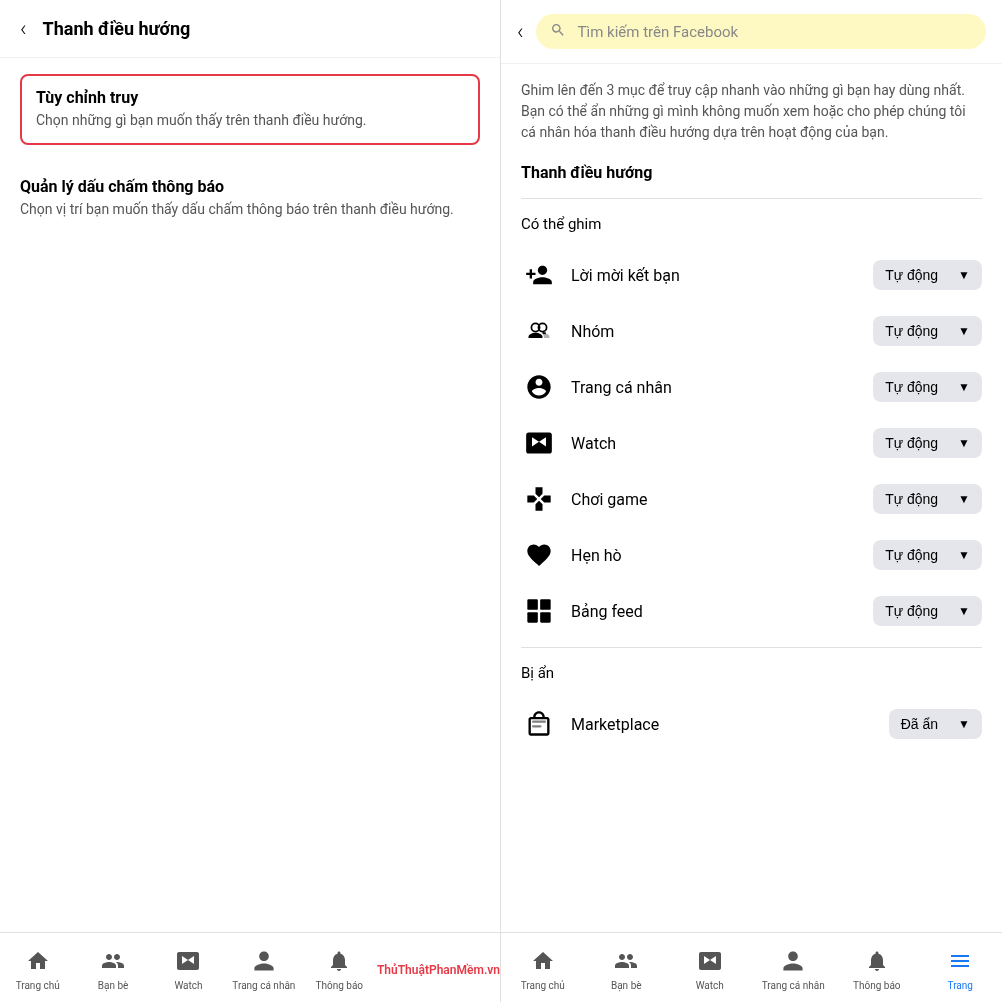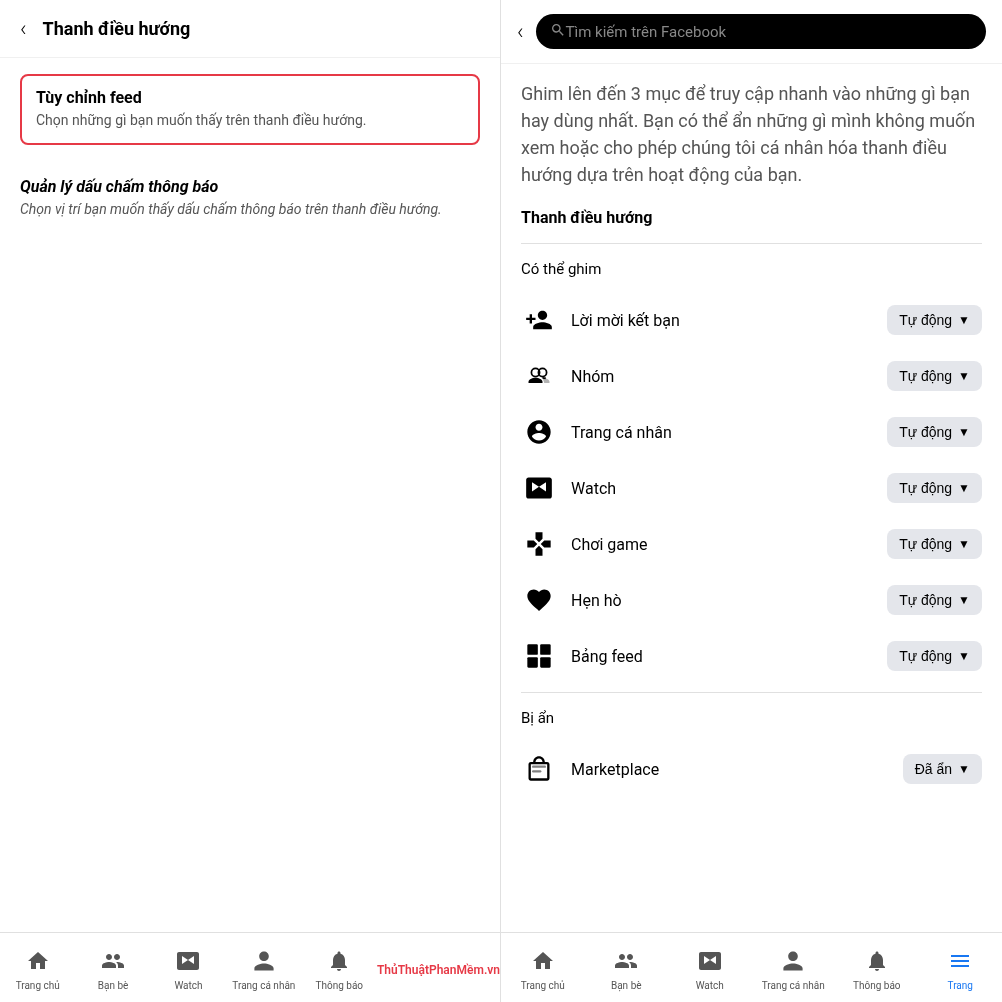--- a/index.html
+++ b/index.html
@@ -66,21 +66,20 @@
     .menu-item-subtitle {
       font-size: 14px;
       color: #555;
       line-height: 1.4;
     }
 
     .menu-item-normal {
       padding: 12px 0;
       margin-bottom: 4px;
       cursor: pointer;
-      font-style: italic;
     }
 
     .menu-item-normal .menu-item-title {
       font-size: 16px;
       font-weight: 700;
     }
 
     .menu-item-normal .menu-item-subtitle {
       font-size: 14px;
       color: #555;
@@ -158,24 +157,24 @@
       font-size: 22px;
       color: #000;
       cursor: pointer;
       font-weight: 300;
     }
 
     .search-bar {
       flex: 1;
       display: flex;
       align-items: center;
-      background: #000000;
+      background: #fef9c3;
       border-radius: 20px;
       padding: 8px 14px;
-      gap: 0;
+      gap: 12px;
     }
 
     .search-icon-svg {
       color: #888;
       font-size: 14px;
     }
 
     .search-placeholder {
       font-size: 15px;
       color: #888;
@@ -188,21 +187,21 @@
     }
 
     .right-page-title {
       font-size: 20px;
       font-weight: 800;
       color: #000;
       margin-bottom: 10px;
     }
 
     .right-description {
-      font-size: 18px;
+      font-size: 14px;
       color: #555;
       line-height: 1.5;
       margin-bottom: 20px;
     }
 
     .section-title {
       font-size: 16px;
       font-weight: 700;
       color: #000;
       margin-bottom: 16px;
@@ -244,21 +243,21 @@
       display: flex;
       align-items: center;
       background: #e4e6eb;
       border: none;
       border-radius: 8px;
       padding: 7px 12px;
       font-size: 14px;
       font-weight: 500;
       color: #000;
       cursor: pointer;
-      gap: 6px;
+      gap: 20px;
     }
 
     .dropdown-btn .chevron {
       font-size: 12px;
     }
 
     .divider {
       height: 1px;
       background: #e0e0e0;
       margin: 8px 0 16px;
@@ -269,21 +268,21 @@
 
 <div class="left-panel">
   <div class="left-header">
     <span class="back-btn-left">‹</span>
     <span class="left-title">Thanh điều hướng</span>
   </div>
 
   <div class="left-content">
 
     <div class="menu-item-highlighted">
-      <div class="menu-item-title">Tùy chỉnh feed</div>
+      <div class="menu-item-title">Tùy chỉnh truy</div>
       <div class="menu-item-subtitle">Chọn những gì bạn muốn thấy trên thanh điều hướng.</div>
     </div>
 
     <div class="menu-item-normal">
       <div class="menu-item-title">Quản lý dấu chấm thông báo</div>
       <div class="menu-item-subtitle">Chọn vị trí bạn muốn thấy dấu chấm thông báo trên thanh điều hướng.</div>
     </div>
   </div>
 
   <div class="bottom-nav">

